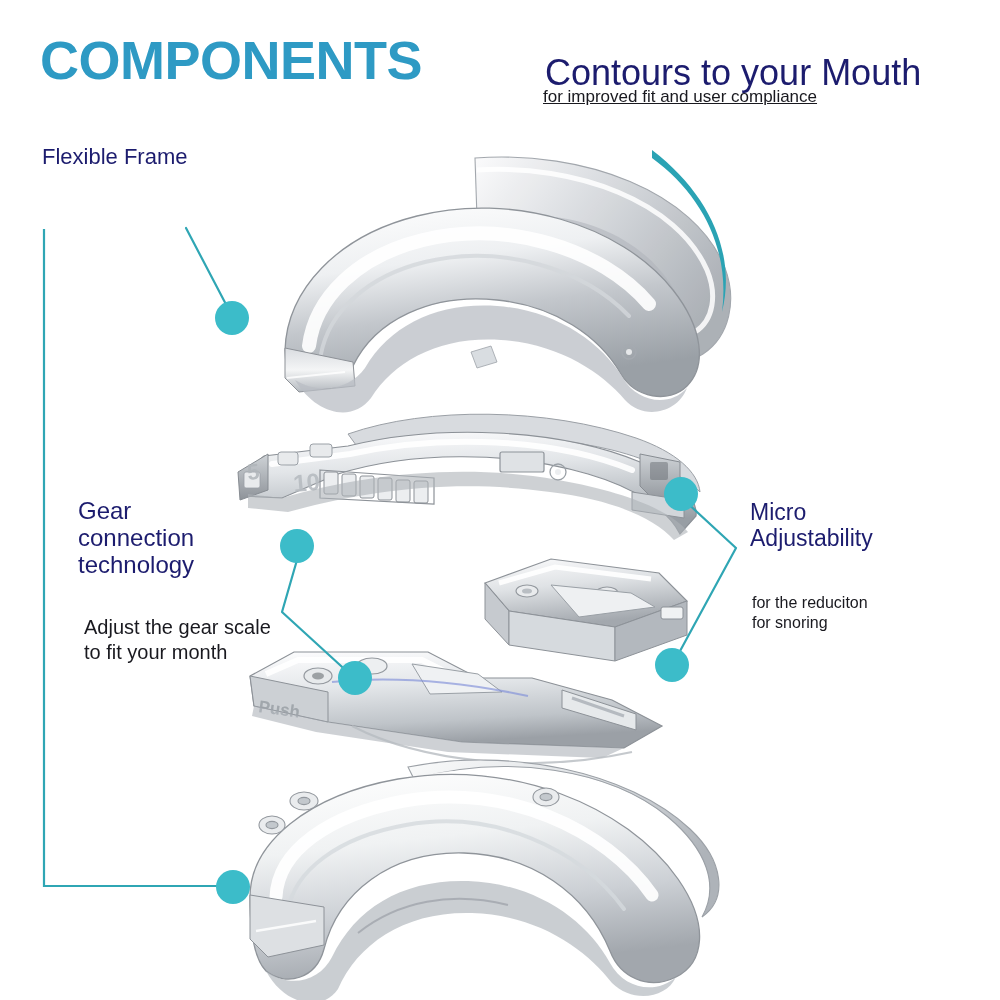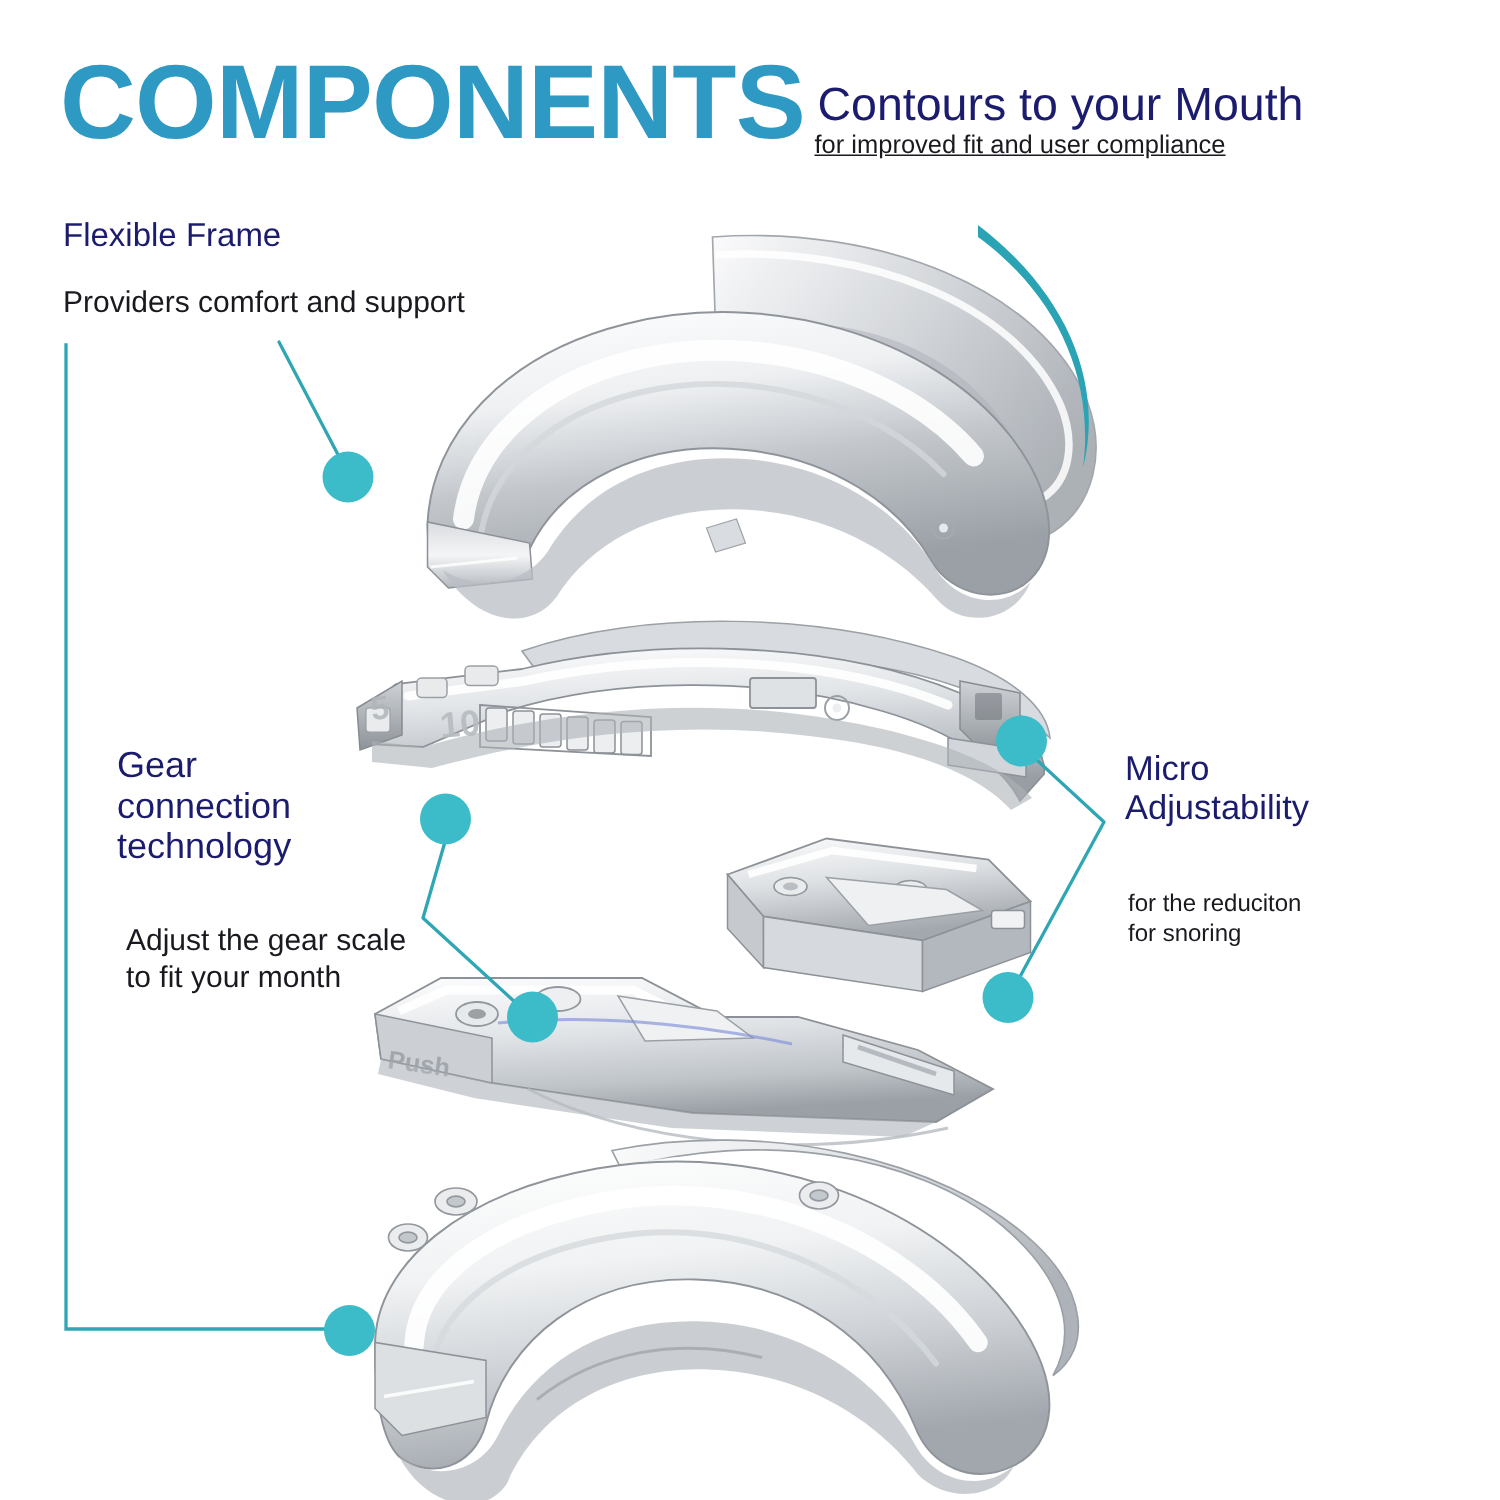--- a/index.html
+++ b/index.html
@@ -4,33 +4,33 @@
 <style>
   * { margin:0; padding:0; box-sizing:border-box; }
   html,body { width:1000px; height:1000px; background:#ffffff; }
   body { position:relative; font-family:"Liberation Sans", sans-serif; -webkit-font-smoothing:antialiased; overflow:hidden; }
 
   #stage { position:absolute; inset:0; width:1000px; height:1000px; background:#fff; }
 
   
   .title {
     position:absolute; left:40px; top:33px;
-    font-size:70px; font-weight:700; letter-spacing:-0.5px;
+    font-size:54px; font-weight:700; letter-spacing:-0.5px;
     color:#2e9ac4; line-height:1;
   }
   .head {
     position:absolute; color:#1c1c6e; font-weight:400; line-height:1.12;
     white-space:pre-line;
   }
   .sub {
     position:absolute; color:#19191f; font-weight:400; line-height:1.25;
     white-space:pre-line;
   }
 
-  #contours-head { left:545px; top:53px; font-size:31px;text-align:right; }
+  #contours-head { left:545px; top:53px; font-size:36px;text-align:right; }
   #contours-sub  { left:543px; top:86px; font-size:17px;text-decoration:underline; }
 
   #flex-head { left:42px; top:145px; font-size:22px; }
   #flex-sub  { left:42px; top:190px; font-size:20px; }
 
   #gear-head { left:78px; top:498px; font-size:24px; }
   #gear-sub  { left:84px; top:615px; font-size:20px; }
 
   #micro-head { left:750px; top:500px; font-size:23px; }
   #micro-sub  { left:752px; top:593px; font-size:16px; }
@@ -297,21 +297,20 @@
   <div class="dot" style="left:355px; top:678px;"></div>
   <div class="dot" style="left:681px; top:494px;"></div>
   <div class="dot" style="left:672px; top:665px;"></div>
 
   <div class="title">COMPONENTS</div>
 
   <div class="head" id="contours-head">Contours to your Mouth</div>
   <div class="sub" id="contours-sub">for improved fit and user compliance</div>
 
   <div class="head" id="flex-head">Flexible Frame</div>
-  <div class="sub" id="flex-sub">Providers comfort and support</div>
 
   <div class="head" id="gear-head">Gear
 connection
 technology</div>
   <div class="sub" id="gear-sub">Adjust the gear scale
 to fit your month</div>
 
   <div class="head" id="micro-head">Micro
 Adjustability</div>
   <div class="sub" id="micro-sub">for the reduciton

